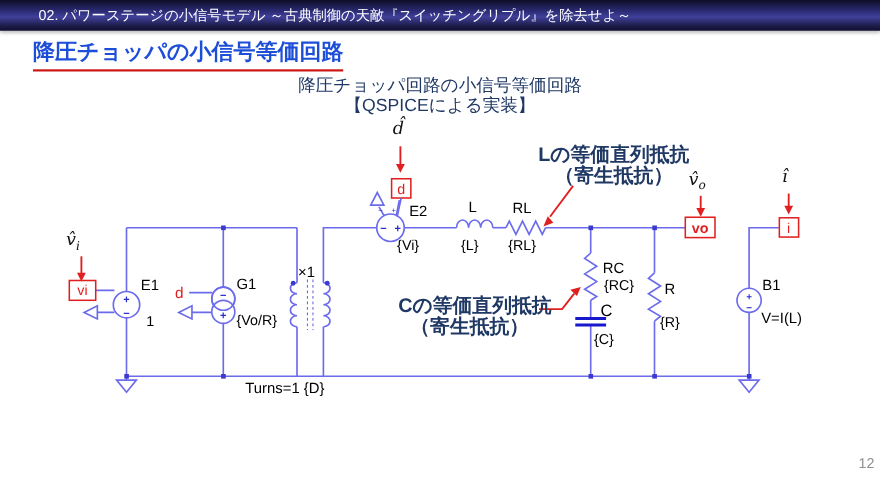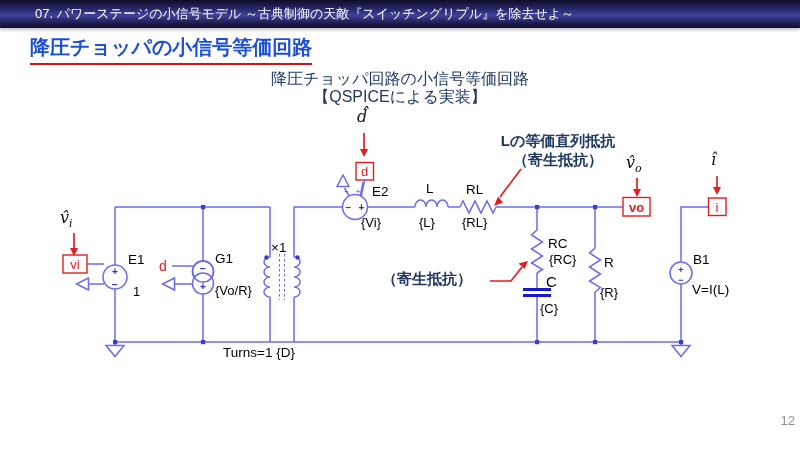--- a/index.html
+++ b/index.html
@@ -8,21 +8,21 @@
   .banner{position:absolute;left:0;top:0;width:800px;height:28px;
           background:linear-gradient(to bottom,#0d0d26 0%,#2a2a72 35%,#40409a 55%,#1b1b47 85%,#10102f 100%);
           box-shadow:0 2px 3px rgba(0,0,0,.25);}
   .banner-text{position:absolute;left:35px;top:0;line-height:27px;color:#ffffff;font-size:13px;white-space:nowrap;}
   .page-title{position:absolute;left:30px;top:34px;font-size:20px;font-weight:bold;color:#1d4ed8;
               border-bottom:2px solid #cc1515;padding-bottom:2px;white-space:nowrap;}
   .subtitle{position:absolute;left:0;top:70px;width:800px;text-align:center;color:#1f3864;
             font-size:16px;font-weight:normal;line-height:18px;}
   .mathlbl{position:absolute;font-family:"DejaVu Serif",serif;font-style:italic;font-size:16px;color:#111;}
   .mathlbl sub{font-size:11px;}
-  .esr-note{position:absolute;text-align:center;color:#1f3864;font-size:15px;font-weight:bold;line-height:19px;white-space:nowrap;}
+  .esr-note{position:absolute;text-align:center;color:#1f3864;font-size:18px;font-weight:bold;line-height:19px;white-space:nowrap;}
   .page-num{position:absolute;left:755px;top:413px;width:40px;text-align:right;color:#909090;font-size:13px;}
   svg{position:absolute;left:0;top:0;}
   svg text{font-family:"Liberation Sans",sans-serif;fill:#000;}
   .wire{stroke:#6b6bec;stroke-width:1.5;fill:none;}
   .core{stroke:#6b6bec;stroke-width:1;fill:none;stroke-dasharray:2.5,2.5;}
   .comp{stroke:#6b6bec;stroke-width:1.5;fill:#ffffff;}
   .compn{stroke:#6b6bec;stroke-width:1.5;fill:none;}
   .capline{stroke:#1818cc;stroke-width:2.8;fill:none;}
   .dot{fill:#3a3ad0;}
   .pol{fill:#2a2ad0;font-size:10px;text-anchor:middle;font-weight:bold;}
@@ -31,21 +31,21 @@
   .val{font-size:13px;}
   .redline{stroke:#e02020;stroke-width:1.7;fill:none;}
   .redfill{fill:#e02020;}
   .netbox{stroke:#e02020;stroke-width:1.4;fill:#ffffff;}
   .nettext{fill:#e02020;font-size:13px;text-anchor:middle;}
 </style>
 </head>
 <body>
 
 <div class="banner">
-  <div class="banner-text">07. パワーステージの小信号モデル ～古典制御の天敵『スイッチングリプル』を除去せよ～</div>
+  <div class="banner-text">02. パワーステージの小信号モデル ～古典制御の天敵『スイッチングリプル』を除去せよ～</div>
 </div>
 
 <div class="page-title">降圧チョッパの小信号等価回路</div>
 
 <div class="subtitle">
   <div>降圧チョッパ回路の小信号等価回路</div>
   <div>【QSPICEによる実装】</div>
 </div>
 
 <svg width="800" height="450" viewBox="0 0 800 450">
@@ -197,16 +197,17 @@
 <div class="mathlbl" style="left:60px;top:208px"><span>v̂</span><sub>i</sub></div>
 <div class="mathlbl" style="left:357px;top:107px"><span>d̂</span><sub></sub></div>
 <div class="mathlbl" style="left:626px;top:153px"><span>v̂</span><sub>o</sub></div>
 <div class="mathlbl" style="left:711px;top:150px"><span>î</span><sub></sub></div>
 
 <div class="esr-note" style="left:486px;top:131px;width:144px">
   <div>Lの等価直列抵抗</div>
   <div>（寄生抵抗）</div>
 </div>
 <div class="esr-note" style="left:362px;top:269px;width:130px">
+  <div>Cの等価直列抵抗</div>
   <div>（寄生抵抗）</div>
 </div>
 
 <div class="page-num">12</div>
 
 </body></html>

